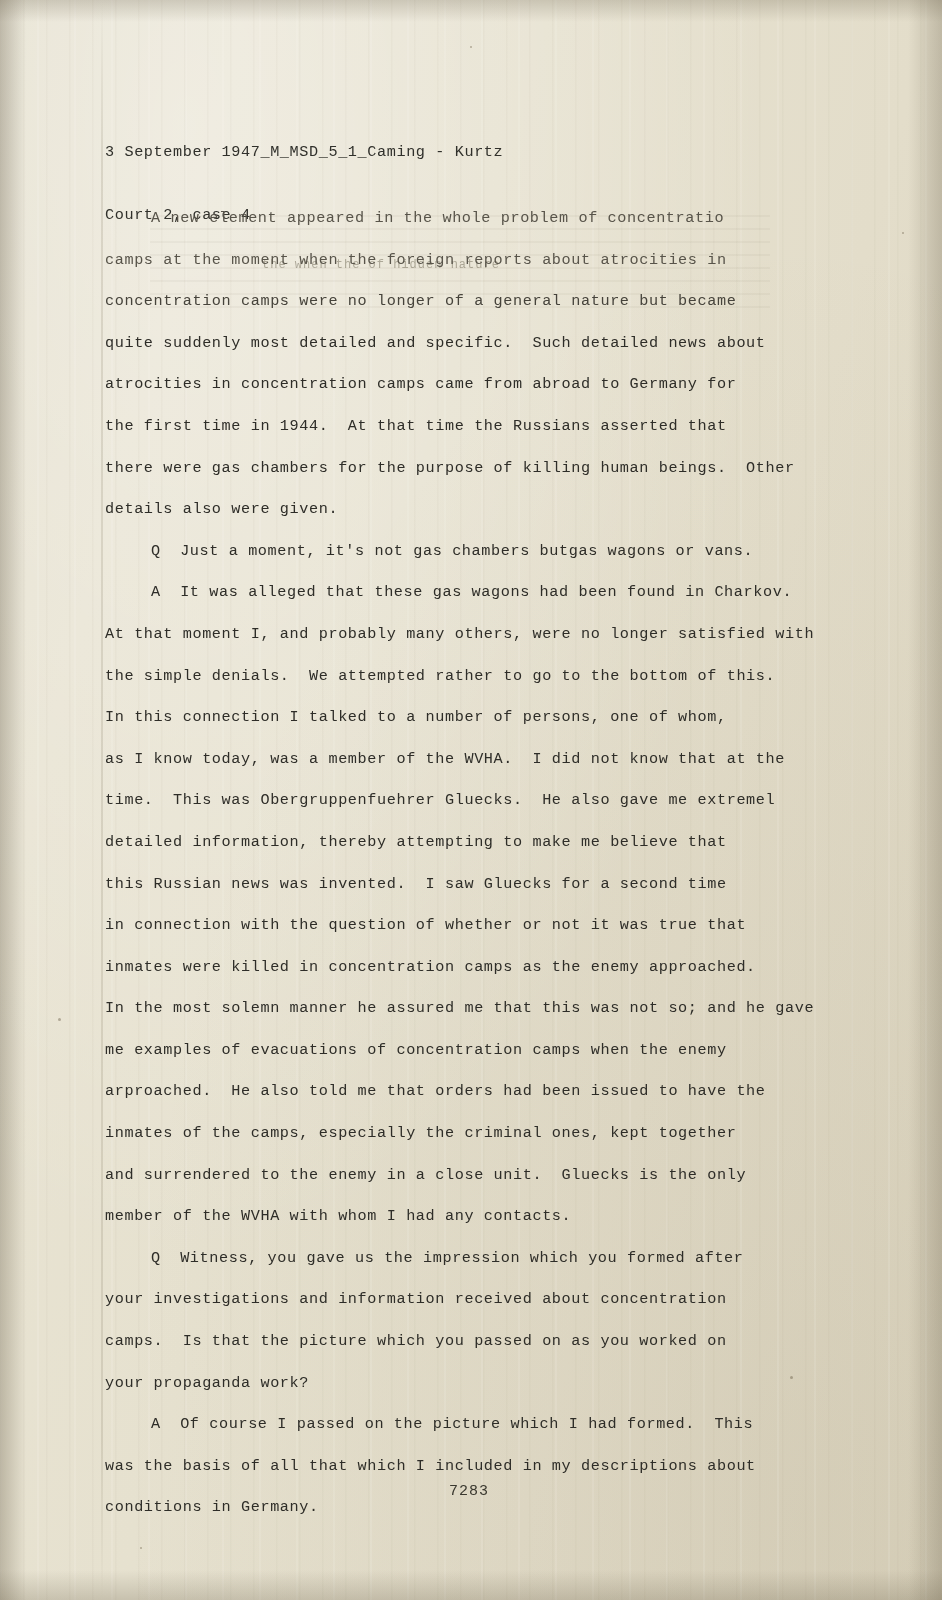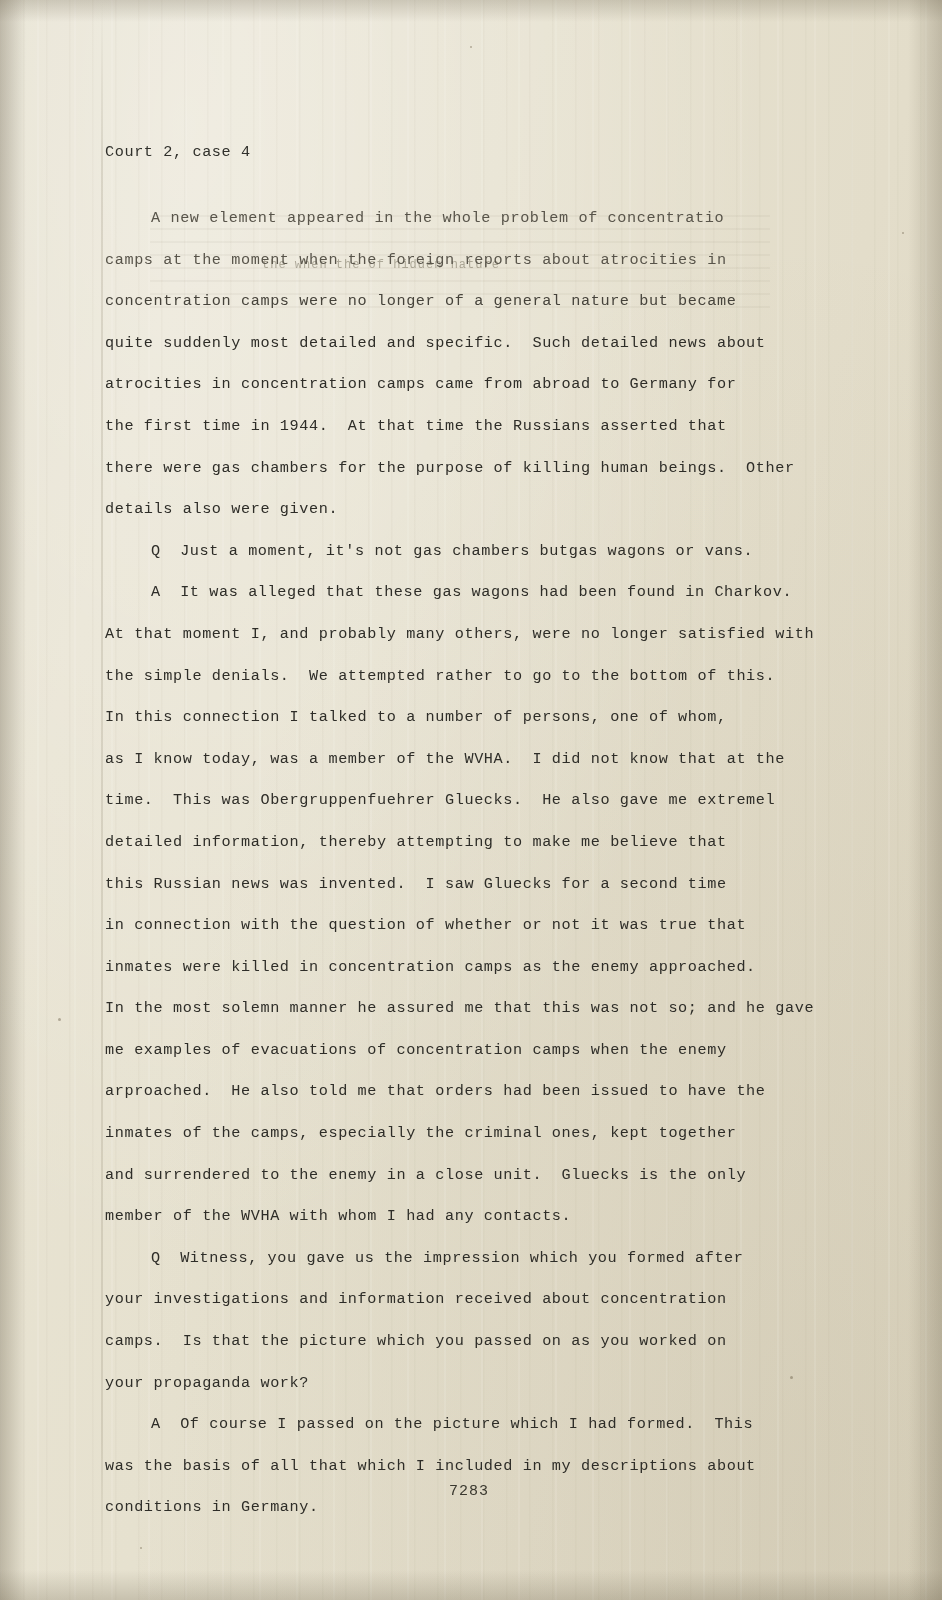--- a/index.html
+++ b/index.html
@@ -159,20 +159,21 @@
   <div class="edge-dark-right"></div>
   <div class="fold-line"></div>
 
   <div class="speck" style="left:58px;  top:1018px; width:3px; height:3px;"></div>
   <div class="speck" style="left:790px; top:1376px; width:3px; height:3px;"></div>
   <div class="speck" style="left:902px; top:232px;  width:2px; height:2px;"></div>
   <div class="speck" style="left:140px; top:1547px; width:2px; height:2px;"></div>
   <div class="speck" style="left:470px; top:46px;   width:2px; height:2px;"></div>
 
   <div class="typed header-block">
+    <div>3 September 1947_M_MSD_5_1_Caming - Kurtz</div>
     <div>Court 2, case 4</div>
   </div>
 
   <div class="ghost"></div>
   <div class="ghost-words">the when the of hidden nature</div>
 
   <div class="typed body-block" id="body-block"><span class="ln indent faint">A new element appeared in the whole problem of concentratio</span><span class="ln faint">camps at the moment when the foreign reports about atrocities in</span><span class="ln faint2">concentration camps were no longer of a general nature but became</span><span class="ln">quite suddenly most detailed and specific.  Such detailed news about</span><span class="ln">atrocities in concentration camps came from abroad to Germany for</span><span class="ln">the first time in 1944.  At that time the Russians asserted that</span><span class="ln">there were gas chambers for the purpose of killing human beings.  Other</span><span class="ln">details also were given.</span><span class="ln indent">Q  Just a moment, it's not gas chambers butgas wagons or vans.</span><span class="ln indent">A  It was alleged that these gas wagons had been found in Charkov.</span><span class="ln">At that moment I, and probably many others, were no longer satisfied with</span><span class="ln">the simple denials.  We attempted rather to go to the bottom of this.</span><span class="ln">In this connection I talked to a number of persons, one of whom,</span><span class="ln">as I know today, was a member of the WVHA.  I did not know that at the</span><span class="ln">time.  This was Obergruppenfuehrer Gluecks.  He also gave me extremel</span><span class="ln">detailed information, thereby attempting to make me believe that</span><span class="ln">this Russian news was invented.  I saw Gluecks for a second time</span><span class="ln">in connection with the question of whether or not it was true that</span><span class="ln">inmates were killed in concentration camps as the enemy approached.</span><span class="ln">In the most solemn manner he assured me that this was not so; and he gave</span><span class="ln">me examples of evacuations of concentration camps when the enemy</span><span class="ln">arproached.  He also told me that orders had been issued to have the</span><span class="ln">inmates of the camps, especially the criminal ones, kept together</span><span class="ln">and surrendered to the enemy in a close unit.  Gluecks is the only</span><span class="ln">member of the WVHA with whom I had any contacts.</span><span class="ln indent">Q  Witness, you gave us the impression which you formed after</span><span class="ln">your investigations and information received about concentration</span><span class="ln">camps.  Is that the picture which you passed on as you worked on</span><span class="ln">your propaganda work?</span><span class="ln indent">A  Of course I passed on the picture which I had formed.  This</span><span class="ln">was the basis of all that which I included in my descriptions about</span><span class="ln">conditions in Germany.</span></div>
 
   <div class="page-number">7283</div>
 

